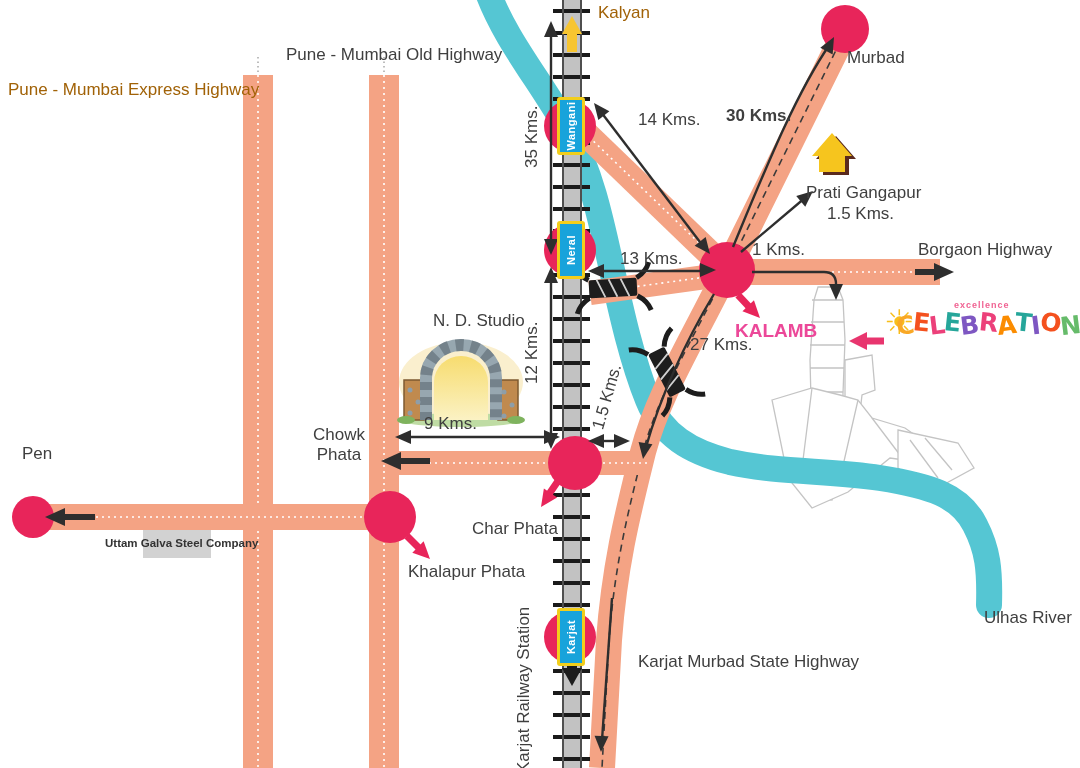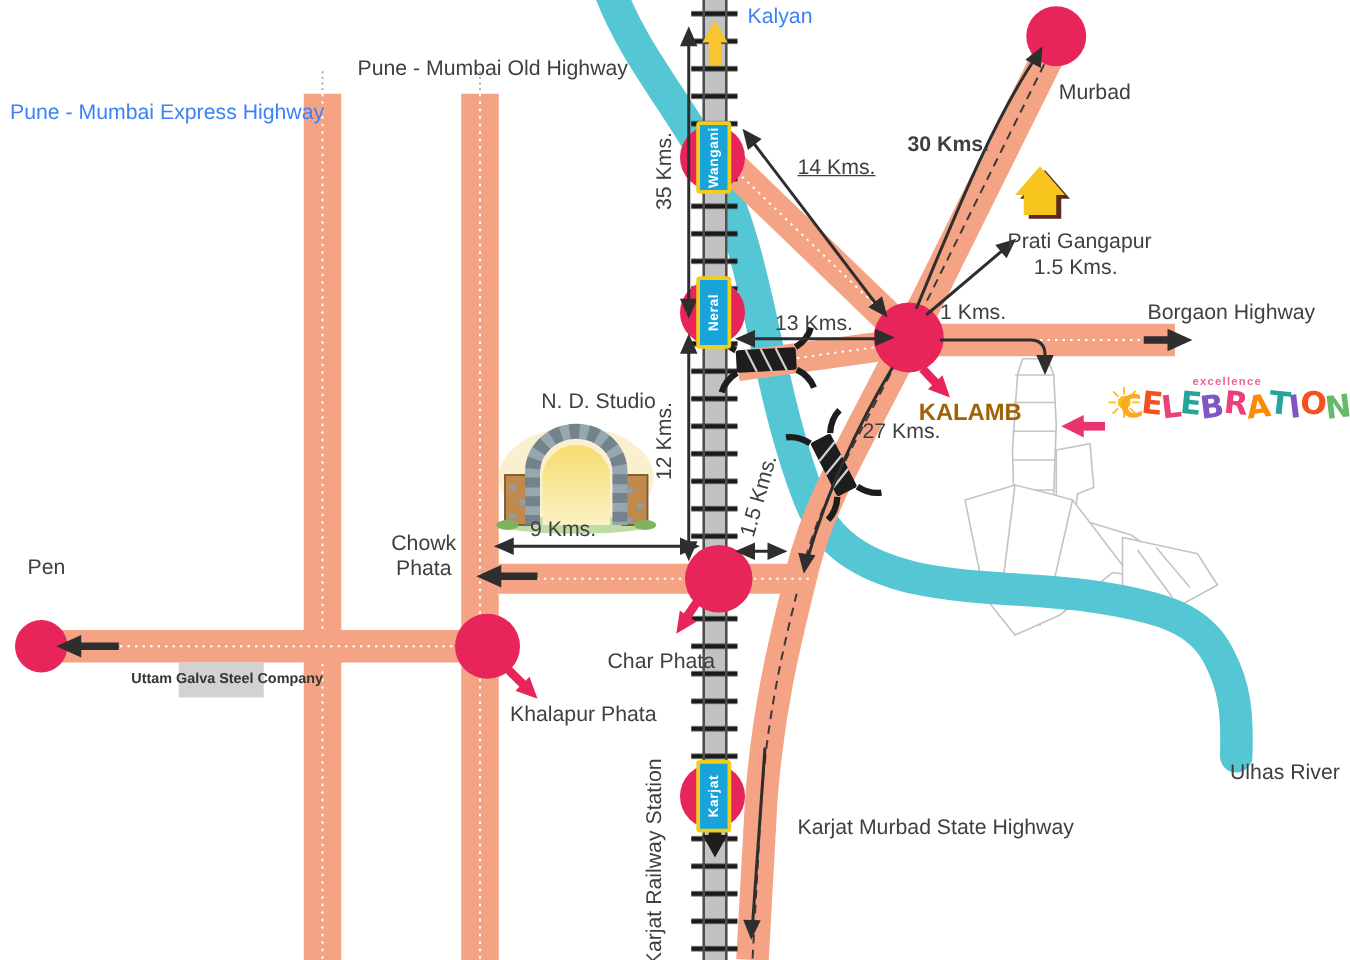--- a/index.html
+++ b/index.html
@@ -1,20 +1,20 @@
 <!DOCTYPE html>
 <html><head>
 <meta charset="utf-8">
 <style>
   html,body{margin:0;padding:0;background:#fff;}
   .stage{position:relative;width:1080px;height:768px;background:#fff;overflow:hidden;
          font-family:"Liberation Sans",sans-serif;}
   .stage svg.base{position:absolute;left:0;top:0;z-index:1;}
   .lbl{position:absolute;z-index:3;font-size:17px;color:#3F3F3F;white-space:nowrap;line-height:1.15;}
-  .purple{color:#3b82f6;}
+  .purple{color:#a16207;}
   .bold{font-weight:bold;}
   .vtext{writing-mode:vertical-rl;transform:rotate(180deg);}
   .center{text-align:center;}
   .station{position:absolute;z-index:3;width:28px;height:58px;background:#18A3DB;
            border:3px solid #F2CE1B;border-radius:3px;display:flex;align-items:center;
            justify-content:center;box-sizing:border-box;}
   .station span{transform:rotate(-90deg);color:#fff;font-weight:bold;font-size:11px;
                 letter-spacing:.5px;white-space:nowrap;}
   .pentagon{position:absolute;z-index:2;left:408px;top:160px;width:118px;height:112px;
     clip-path:polygon(50% 0,100% 40%,81% 100%,19% 100%,0 40%);
@@ -245,40 +245,40 @@
   <div class="row">
     <span style="color: rgb(249, 168, 37);">C</span><span style="color: rgb(244, 81, 30);">E</span><span style="color: rgb(236, 64, 122);">L</span><span style="color: rgb(38, 166, 154);">E</span><span style="color: rgb(126, 87, 194);">B</span><span style="color: rgb(236, 64, 122);">R</span><span style="color: rgb(251, 140, 0);">A</span><span style="color: rgb(38, 166, 154);">T</span><span style="color: rgb(126, 87, 194);">I</span><span style="color: rgb(244, 81, 30);">O</span><span style="color: rgb(102, 187, 106);">N</span><span style="color: rgb(38, 166, 154);">S</span>
   </div>
 </div>
 
 <div class="grayrect"></div>
 
 <div class="lbl" style="left:286px;top:45px;">Pune - Mumbai Old Highway</div>
 <div class="lbl purple" style="left:8px;top:80px;">Pune - Mumbai Express Highway</div>
 <div class="lbl purple" style="left:598px;top:3px;">Kalyan</div>
-<div class="lbl" style="left:847px;top:48px;margin-top:16px;">Murbad</div>
+<div class="lbl" style="left:847px;top:48px;">Murbad</div>
 <div class="lbl" style="left:726px;top:106px;font-weight:bold;">30 Kms.</div>
-<div class="lbl" style="left:638px;top:124px;text-decoration:underline;">14 Kms.</div>
+<div class="lbl" style="left:638px;top:110px;">14 Kms.</div>
 <div class="lbl vtext" style="left:522px;top:84px;height:84px;">35 Kms.</div>
 <div class="lbl" style="left:806px;top:183px;">Prati Gangapur</div>
 <div class="lbl" style="left:827px;top:204px;">1.5 Kms.</div>
 <div class="lbl" style="left:620px;top:249px;">13 Kms.</div>
 <div class="lbl" style="left:752px;top:240px;">1 Kms.</div>
 <div class="lbl" style="left:918px;top:240px;">Borgaon Highway</div>
-<div class="lbl bold" style="left:735px;top:320px;font-size:19px;color:#a16207;">KALAMB</div>
+<div class="lbl bold" style="left:735px;top:320px;font-size:19px;color:#ec4899;">KALAMB</div>
 <div class="lbl" style="left:690px;top:335px;">27 Kms.</div>
 <div class="lbl" style="left:433px;top:311px;">N. D. Studio</div>
 <div class="lbl vtext" style="left:522px;top:306px;height:78px;">12 Kms.</div>
 <div class="lbl" style="left:424px;top:414px;">9 Kms.</div>
 <div class="lbl rot15 center" style="left:563px;top:387px;width:88px;">1.5 Kms.</div>
 <div class="lbl center" style="left:303px;top:425px;width:72px;">
   <span>Chowk</span><br>
   <span>Phata</span>
 </div>
-<div class="lbl" style="left:486px;top:519px;">Char Phata</div>
+<div class="lbl" style="left:472px;top:519px;">Char Phata</div>
 <div class="lbl" style="left:22px;top:444px;">Pen</div>
 <div class="lbl uttam center" style="left:105px;top:537px;width:145px;">Uttam Galva Steel Company</div>
 <div class="lbl" style="left:408px;top:562px;">Khalapur Phata</div>
 <div class="lbl vtext" style="left:514px;top:583px;height:190px;">Karjat Railway Station</div>
 <div class="lbl" style="left:638px;top:652px;">Karjat Murbad State Highway</div>
 <div class="lbl" style="left:984px;top:608px;">Ulhas River</div>
 
 </div>
 
 </body></html>

